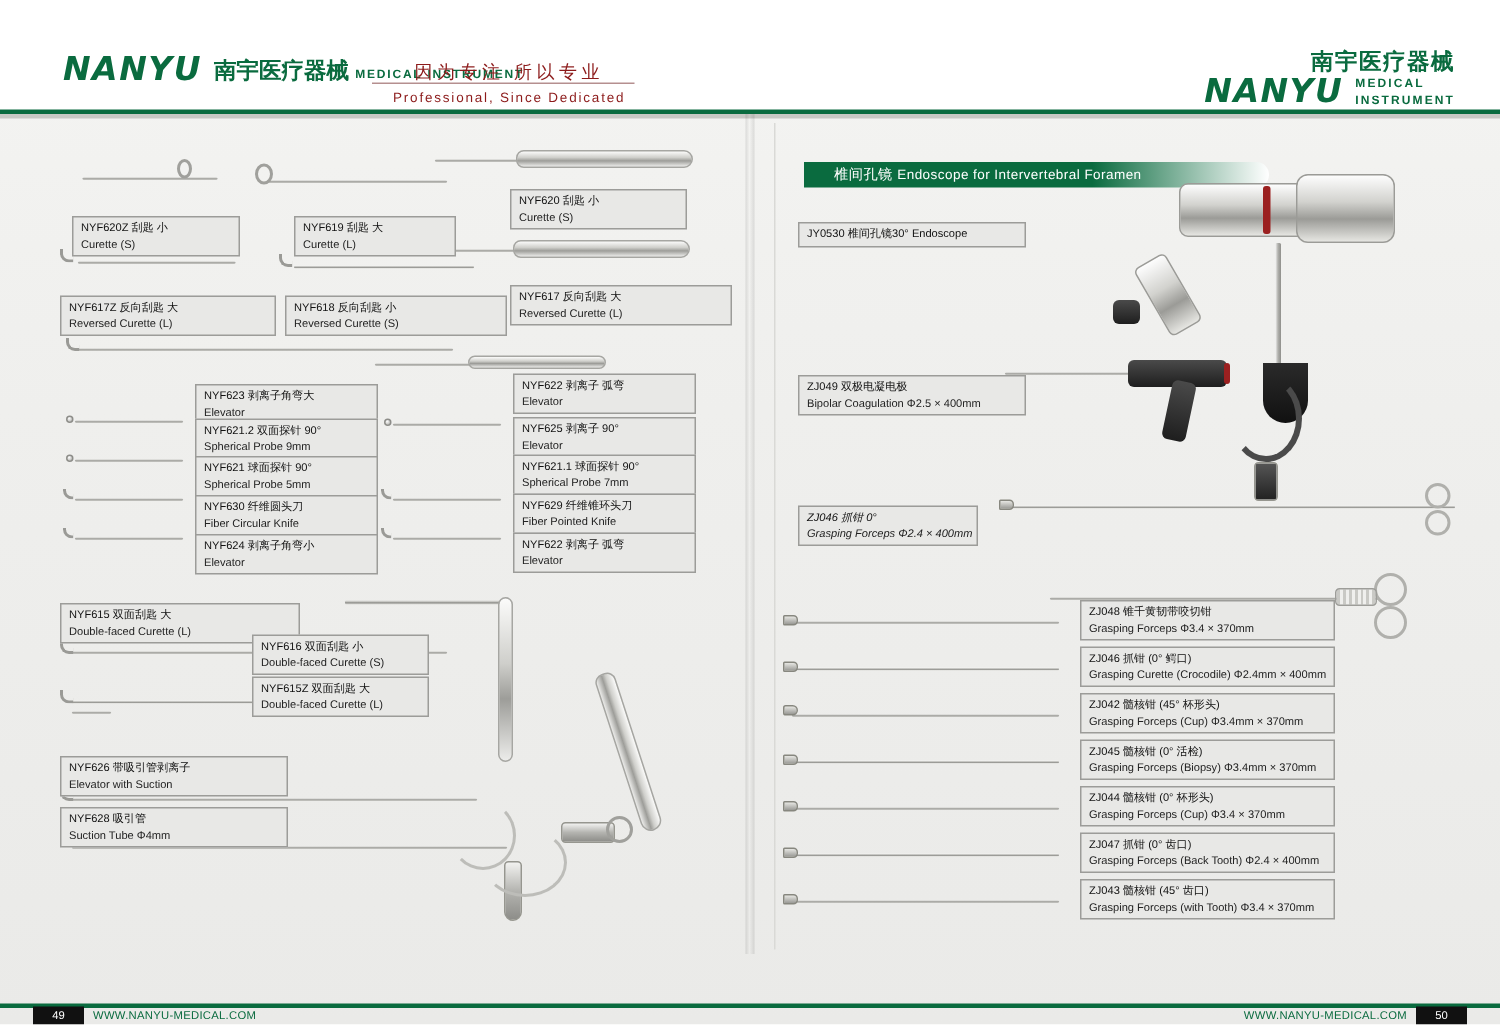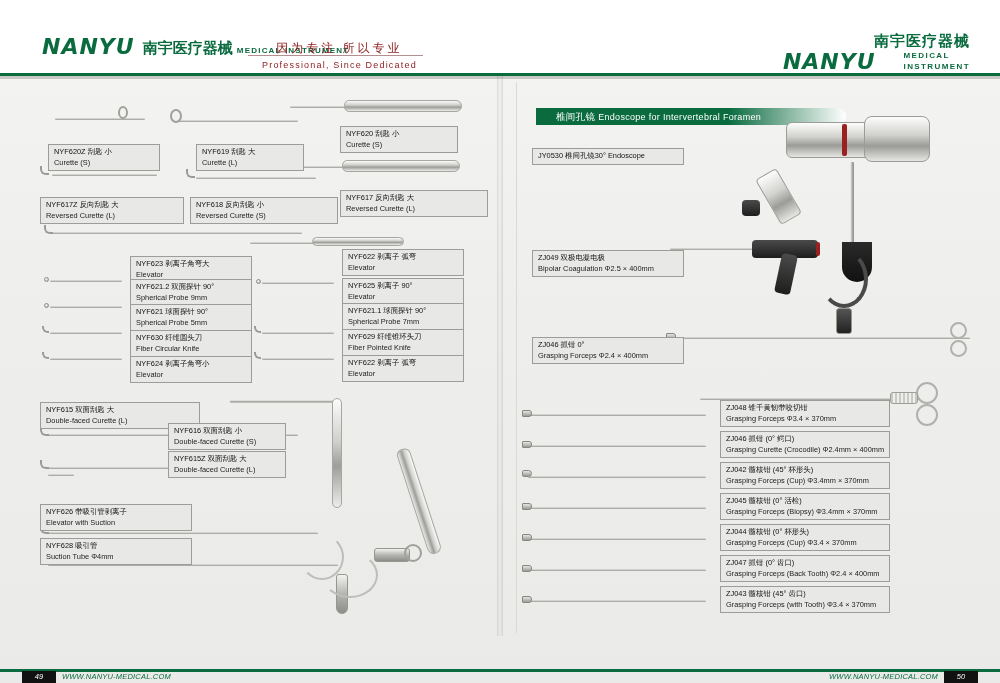--- a/index.html
+++ b/index.html
@@ -42,21 +42,21 @@
   .slogan {
     position: absolute; left: 262px; top: 40px;
     color: #8c1a1a; font-size: 12px; letter-spacing: 3px; text-align: center;
   }
   .slogan .en { display:block; font-size: 9px; color:#8c1a1a; letter-spacing: 1.2px; margin-top: 3px;}
   .slogan-rule {
     position: absolute; left: 248px; top: 55px; width: 175px; height: 1px; background:#b58f8f;
   }
   .logo-right .cn { color:#0a6b3f; font-weight:bold; font-size: 15px; letter-spacing:1px;}
   .logo-right .row { display:flex; align-items:flex-end; justify-content:flex-end; gap: 8px; }
-  .logo-right .med { color:#0a6b3f; font-size: 8px; font-weight:bold; letter-spacing:1.4px; line-height: 1.35; text-align:left;margin-left:20px;}
+  .logo-right .med { color:#0a6b3f; font-size: 8px; font-weight:bold; letter-spacing:1.4px; line-height: 1.35; text-align:left;}
   
   .left-col { position: absolute; left: 0; top: 82px; width: 514px; height: 551px; }
   .right-col { position: absolute; left: 520px; top: 82px; width: 480px; height: 551px; }
   .divider { position:absolute; left: 516px; top: 82px; width:1px; height: 551px; background:#d9d9d6; }
   
   .lbl {
     position: absolute;
     background: #e8e8e6;
     border: 1px solid #9c9c99;
     font-size: 7.4px;
@@ -128,21 +128,21 @@
   .forceps-jaw {
     position:absolute; width:10px; height:7px;
     background: linear-gradient(180deg,#e6e6e2,#9a9a96);
     border:.5px solid #87877f;
     border-radius: 1px 3px 3px 1px;
   }
   .ring-handle {
     position:absolute; width: 17px; height: 17px; border:2.5px solid #b0b0ac; border-radius:50%;
   }
   
-  .footer { position:absolute; left:0; bottom:0; width:1000px; height:26px;font-style:italic; }
+  .footer { position:absolute; left:0; bottom:0; width:1000px; height:26px; }
   .f-bar-l { position:absolute; left:0; bottom:11px; width:500px; height:3px; background:#0a6b3f; }
   .f-bar-r { position:absolute; right:0; bottom:11px; width:500px; height:3px; background:#0a6b3f; }
   .pageno {
     position:absolute; bottom:0; width: 34px; height: 12px; background:#111; color:#fff;
     font-size: 7.5px; text-align:center; line-height:12px;
   }
   .pageno.l { left: 22px; }
   .pageno.r { right: 22px; }
   .site { position:absolute; bottom:0; font-size:7.5px; color:#0a6b3f; line-height:12px; letter-spacing:.2px;}
   .site.l { left: 62px; }
@@ -444,21 +444,21 @@
     </div>
 
     <div class="lbl" style="left:12px; top:168px; width:152px;">
       <div class="cn">ZJ049 双极电凝电极</div>
       <div class="en">
         <span>Bipolar Coagulation</span>
         <span>Φ2.5 × 400mm</span>
       </div>
     </div>
 
-    <div class="lbl" style="left:12px; top:255px; width:152px;">
+    <div class="lbl" style="left:12px; top:255px; width:120px;font-style:italic;">
       <div class="cn">ZJ046 抓钳 0°</div>
       <div class="en">
         <span>Grasping Forceps</span>
         <span>Φ2.4 × 400mm</span>
       </div>
     </div>
 
     <div class="lbl" style="left:200px; top:318px; width:170px;">
       <div class="cn">ZJ048 锥千黄韧带咬切钳</div>
       <div class="en">

